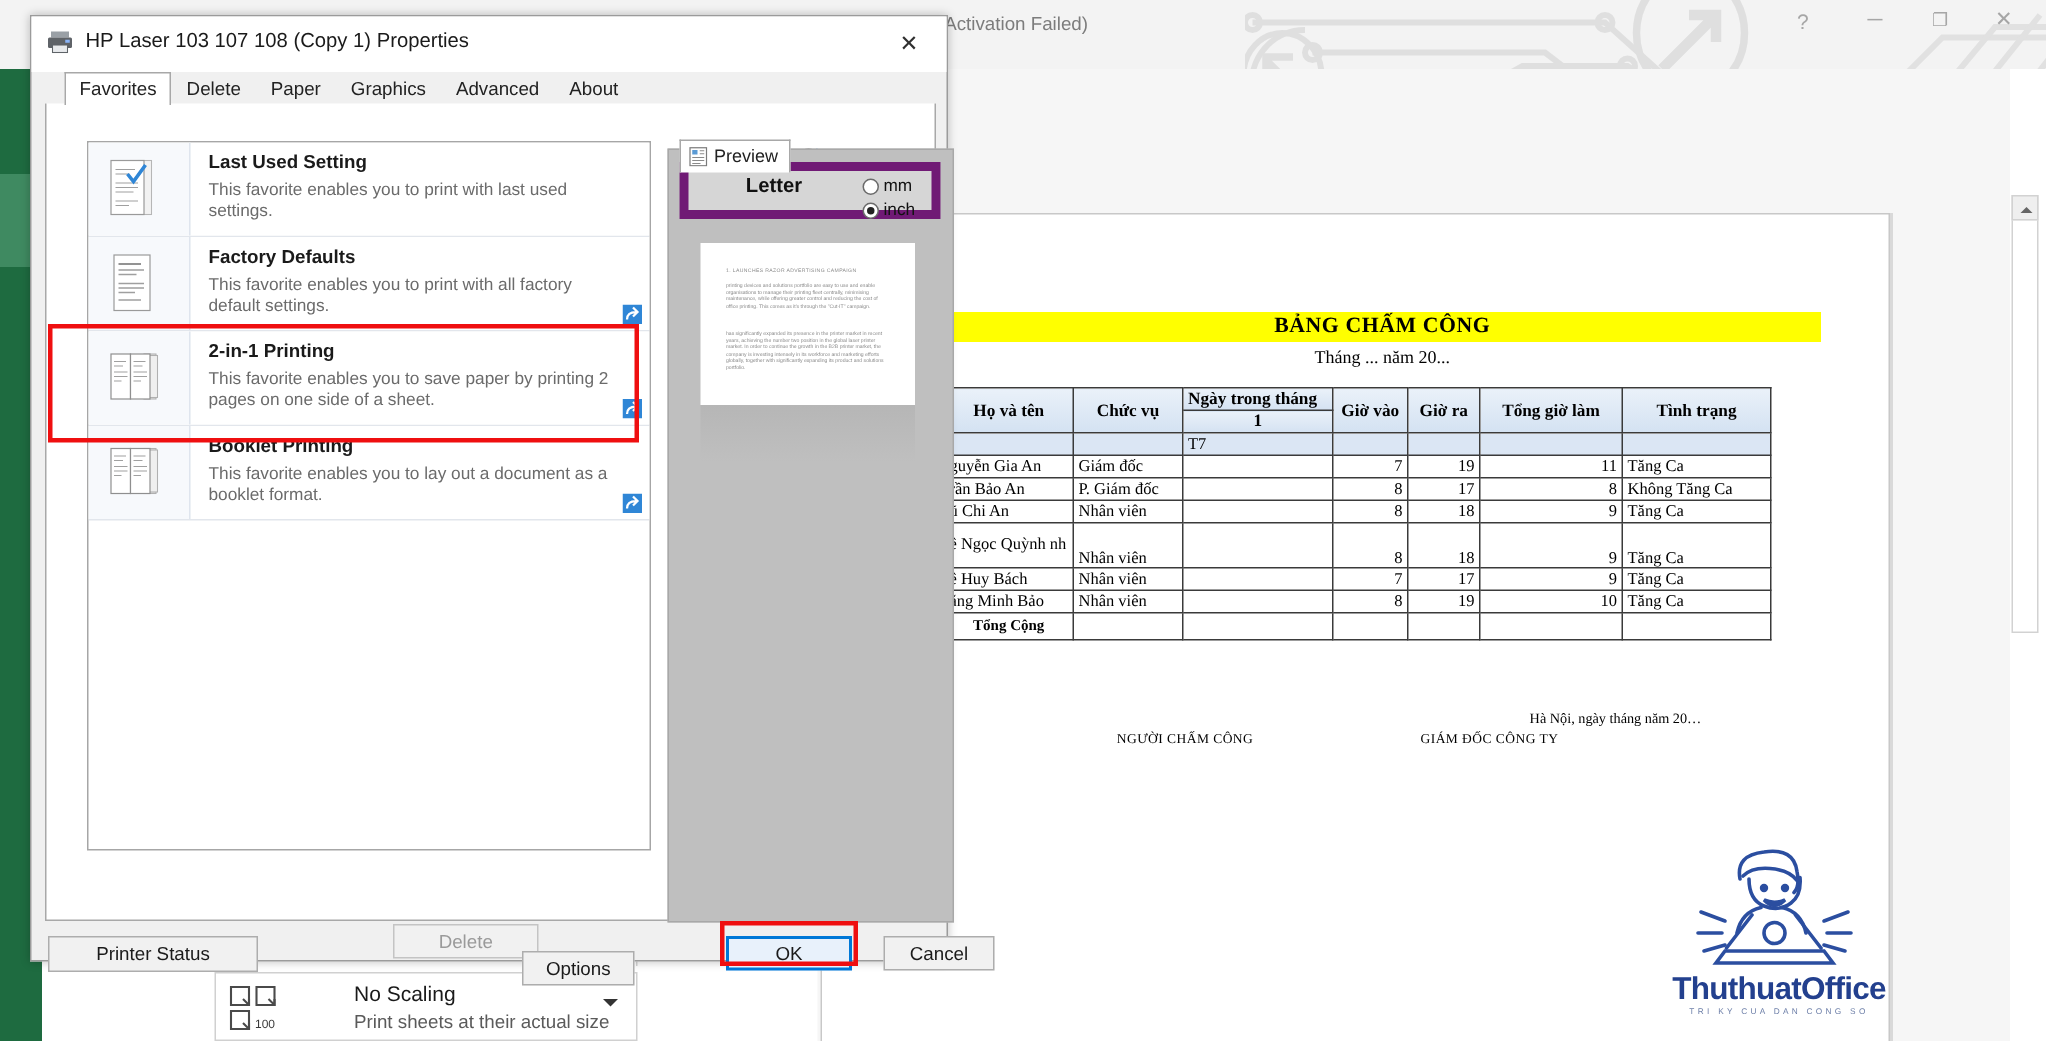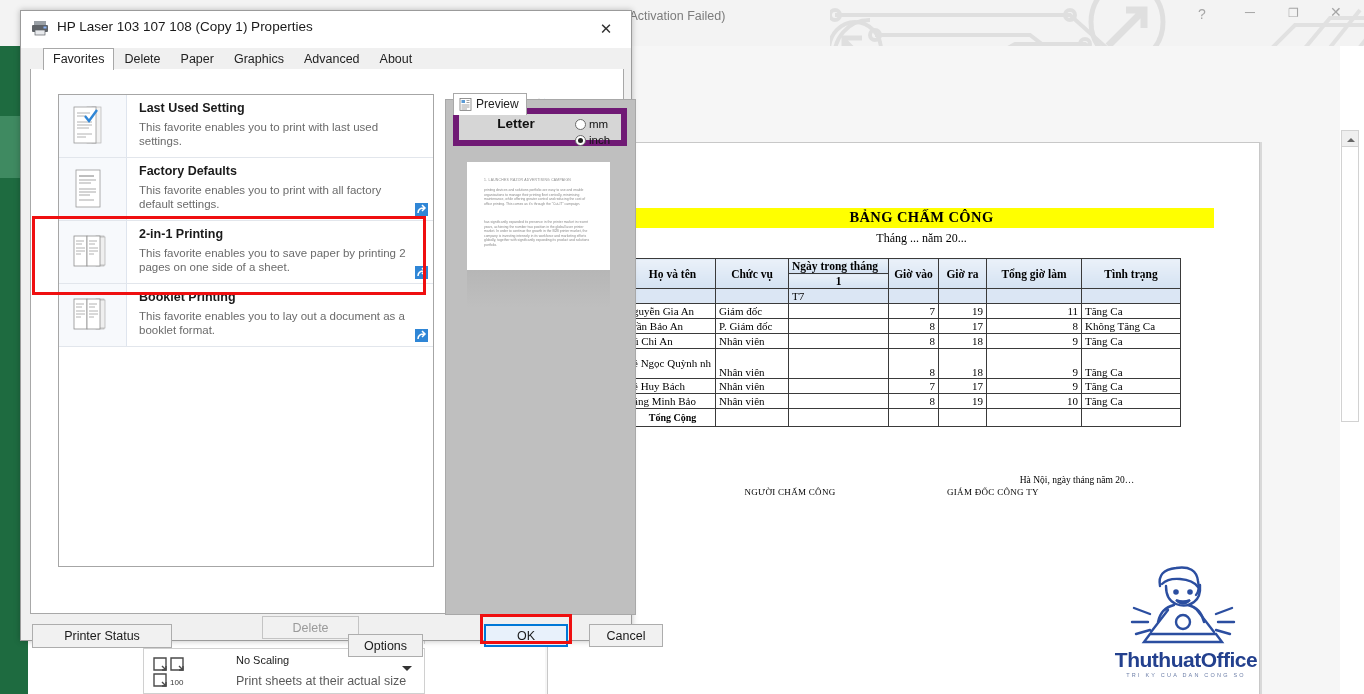--- a/index.html
+++ b/index.html
@@ -48,21 +48,21 @@
   .excel-mid-pane {
     position: absolute; left: 121px; top: 46px; width: 424px; height: 648px;
     background: #ffffff;
   }
   .scaling-box {
     position: absolute; left: 143px; top: 648px; width: 282px; height: 46px;
     border: 1px solid #d0d0d0; background: #ffffff;
   }
   .scal-ico { position: absolute; left: 8px; top: 6px; width: 42px; height: 34px; }
   .scal-t1 {
-    position: absolute; left: 92px; top: 5px; font-size: 11px; color: #1a1a1a;
+    position: absolute; left: 92px; top: 5px; font-size: 14px; color: #1a1a1a;
   }
   .scal-t2 {
     position: absolute; left: 92px; top: 25px; font-size: 12.5px; color: #5a5a5a;
   }
   .scal-caret {
     position: absolute; right: 12px; top: 17px;
     width: 0; height: 0; border-left: 5px solid transparent;
     border-right: 5px solid transparent; border-top: 5px solid #333;
   }
   .top-stub {

